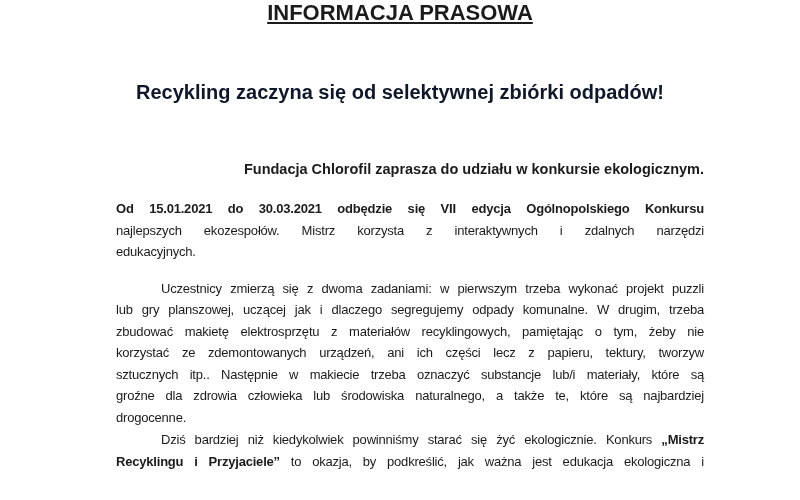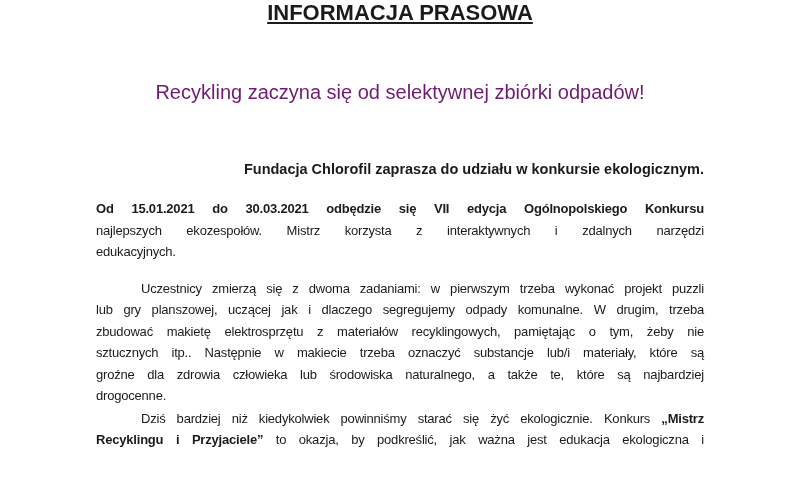--- a/index.html
+++ b/index.html
@@ -24,22 +24,22 @@
     line-height: 22px;
     font-weight: bold;
     text-decoration: underline;
     text-underline-offset: 2px;
   }
   .title {
     margin: 56px 0 0 0;
     text-align: center;
     font-size: 20px;
     line-height: 24px;
-    font-weight: normal;
-    color: #701a75;
+    font-weight: bold;
+    color: #0f172a;
   }
   .subtitle {
     margin: 56px 0 0 0;
     text-align: right;
     font-size: 14.5px;
     line-height: 19px;
     font-weight: bold;
   }
   .docbody {
     margin-top: 19px;
@@ -47,20 +47,21 @@
     line-height: 21.5px;
     letter-spacing: -0.2px;
     word-spacing: 0.3px;
   }
   .paragraph { margin: 0; }
   .paragraph:nth-of-type(2) { margin-top: 15px; }
   .paragraph:nth-of-type(3) { margin-top: 1px; }
   .line {
     text-align: justify;
     text-align-last: justify;
+    margin-left: 20px;
   }
   .line.lastline {
     text-align-last: left;
   }
   .line.indent {
     text-indent: 45px;
   }
   .seg-bold { font-weight: bold; }
 </style>
 </head>
@@ -76,20 +77,21 @@
   <div class="docbody" id="paragraphs-root">
       <div class="paragraph">
         <div class="line"><span class="seg-bold">Od 15.01.2021 do 30.03.2021 odbędzie się VII edycja Ogólnopolskiego Konkursu</span></div>
         <div class="line"><span class="seg-regular">najlepszych ekozespołów. Mistrz korzysta z interaktywnych i zdalnych narzędzi</span></div>
         <div class="line lastline"><span class="seg-regular">edukacyjnych.</span></div>
       </div>
       <div class="paragraph">
         <div class="line indent"><span class="seg-regular">Uczestnicy zmierzą się z dwoma zadaniami: w pierwszym trzeba wykonać projekt puzzli</span></div>
         <div class="line"><span class="seg-regular">lub gry planszowej, uczącej jak i dlaczego segregujemy odpady komunalne. W drugim, trzeba</span></div>
         <div class="line"><span class="seg-regular">zbudować makietę elektrosprzętu z materiałów recyklingowych, pamiętając o tym, żeby nie</span></div>
+        <div class="line"><span class="seg-regular">korzystać ze zdemontowanych urządzeń, ani ich części lecz z papieru, tektury, tworzyw</span></div>
         <div class="line"><span class="seg-regular">sztucznych itp.. Następnie w makiecie trzeba oznaczyć substancje lub/i materiały, które są</span></div>
         <div class="line"><span class="seg-regular">groźne dla zdrowia człowieka lub środowiska naturalnego, a także te, które są najbardziej</span></div>
         <div class="line lastline"><span class="seg-regular">drogocenne.</span></div>
       </div>
       <div class="paragraph">
         <div class="line indent"><span class="seg-regular">Dziś bardziej niż kiedykolwiek powinniśmy starać się żyć ekologicznie. Konkurs </span><span class="seg-bold">„Mistrz</span></div>
         <div class="line"><span class="seg-bold">Recyklingu i Przyjaciele”</span><span class="seg-regular"> to okazja, by podkreślić, jak ważna jest edukacja ekologiczna i</span></div>
       </div>
     </div>
 </div>

